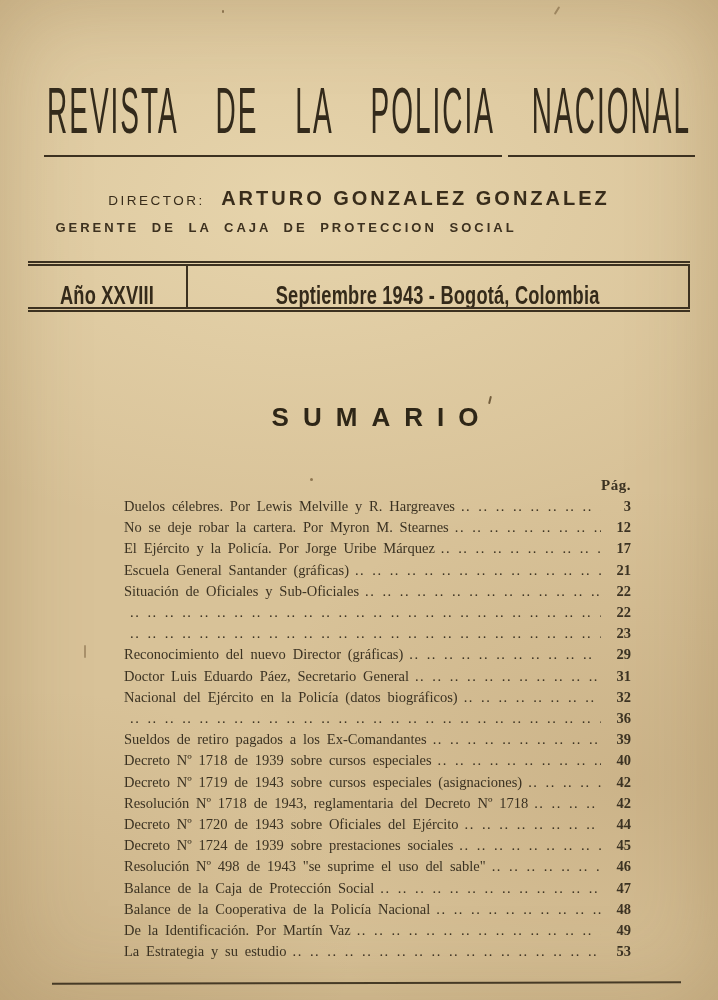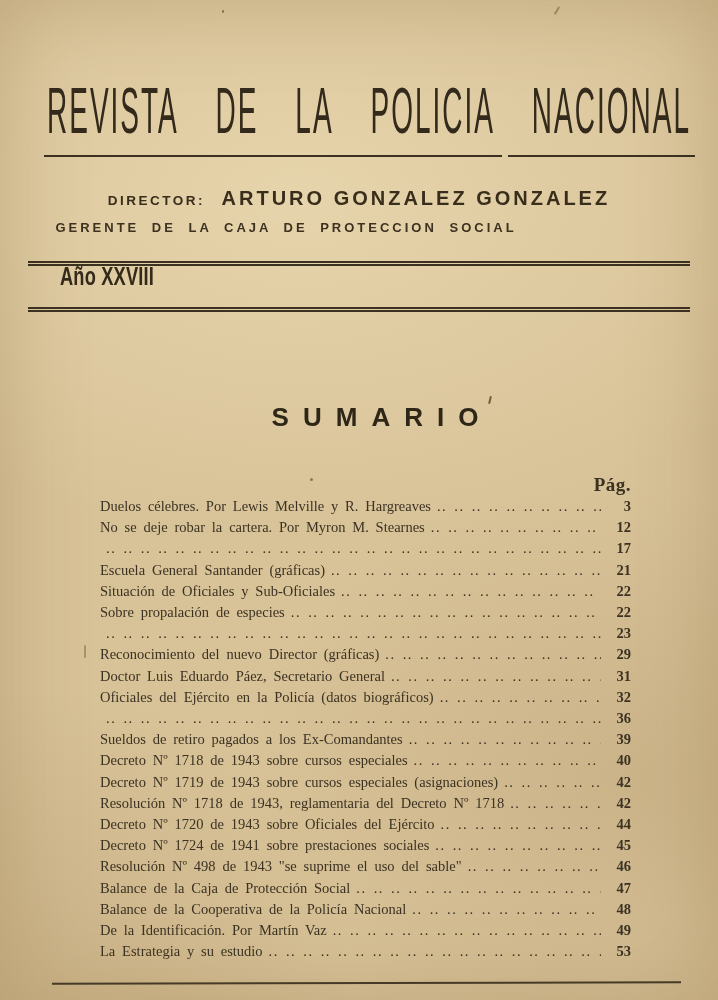--- a/index.html
+++ b/index.html
@@ -25,52 +25,52 @@
     font-size:28px;font-weight:400;letter-spacing:2px;line-height:30px;
     color:#332a1b;
     transform:scaleY(2.3);transform-origin:top left;
     white-space:nowrap;
   }
   .title-rule{
     position:absolute;left:44px;top:155px;width:651px;height:2px;
     background:linear-gradient(to right,#3c3120 0 458px, rgba(0,0,0,0) 458px 464px, #3c3120 464px 100%);
   }
   .director-row{position:absolute;left:0;top:187px;width:718px;text-align:center;white-space:nowrap;color:#392d1b;}
-  .director-label{font-size:13.5px;font-weight:700;letter-spacing:2.5px;}
+  .director-label{font-size:13.5px;font-weight:400;letter-spacing:2.5px;}
   .director-name{font-size:20px;font-weight:700;letter-spacing:3px;margin-left:12px;}
   .gerente-row{position:absolute;left:0;top:220px;width:572px;text-align:center;
     font-size:13px;font-weight:700;letter-spacing:3px;word-spacing:6px;color:#3d311f;}
   
   .issue-bar{
     position:absolute;left:28px;top:261px;width:662px;height:51px;
     box-sizing:border-box;
     border-top:5px double #3c3120;border-bottom:5px double #3c3120;
     display:flex;align-items:stretch;
   }
-  .issue-cell{display:flex;align-items:flex-start;justify-content:center;overflow:hidden;}
+  .issue-cell{display:flex;align-items:flex-end;justify-content:center;overflow:hidden;}
   .cell-year{width:158px;}
   .cell-date{flex:1;border-left:2px solid #3c3120;border-right:2px solid #3c3120;}
   .cell-number{width:140px;}
   .issue-cell > span{
     display:inline-block;white-space:nowrap;
     font-weight:700;font-size:19px;letter-spacing:0.2px;color:#342a1a;
     transform:scale(.96,1.32);
   }
   
   .sumario-heading{
     position:absolute;left:0;top:402px;width:718px;text-align:center;
     font-size:26px;font-weight:700;letter-spacing:14px;text-indent:14px;
     color:#2e2617;
     padding-left:16px;
   }
   
   .toc{position:absolute;left:100px;top:474px;width:531px;
     font-family:"Liberation Serif", serif;font-size:14.5px;color:#3b3222;}
-  .pag-label{text-align:right;line-height:22px;font-size:19px;font-weight:700;letter-spacing:.5px;}
-  .toc-row{display:flex;align-items:baseline;line-height:21.2px;white-space:nowrap;}
+  .pag-label{text-align:right;line-height:22px;font-size:15px;font-weight:700;letter-spacing:.5px;}
+  .toc-row{display:flex;align-items:baseline;line-height:21.2px;white-space:nowrap;margin-left:24px;}
   .toc-title{word-spacing:3.2px;flex:0 0 auto;}
   .toc-leader{flex:1 1 auto;overflow:hidden;padding:0 5px 0 6px;letter-spacing:1.5px;word-spacing:2px;}
   .toc-page{flex:0 0 30px;text-align:right;font-weight:700;}
   
   .bottom-rule{position:absolute;left:52px;top:982px;width:629px;height:2px;background:#463a26;transform:rotate(-.12deg);}
   .speck{position:absolute;background:rgba(80,55,22,.55);border-radius:1px;}
   .speck.s1{left:222px;top:10px;width:2px;height:3px;}
   .speck.s2{left:489px;top:396px;width:2px;height:8px;transform:rotate(14deg);background:rgba(70,48,20,.7);}
   .speck.s3{left:310px;top:478px;width:3px;height:3px;border-radius:50%;}
   .speck.s4{left:84px;top:645px;width:2px;height:13px;background:rgba(80,55,22,.35);}
@@ -93,106 +93,109 @@
   <div class="director-row">
     <span class="director-label">DIRECTOR:</span>
     <span class="director-name">ARTURO GONZALEZ GONZALEZ</span>
   </div>
   <div class="gerente-row">GERENTE DE LA CAJA DE PROTECCION SOCIAL</div>
 
   <div class="issue-bar">
     <div class="issue-cell cell-year">
       <span>Año XXVIII</span>
     </div>
+    <div class="issue-cell cell-date">
+      <span>Septiembre 1943 - Bogotá, Colombia</span>
+    </div>
   </div>
 
   <div class="sumario-heading">SUMARIO</div>
 
   <div class="toc">
     <div class="pag-label">Pág.</div>
     <div>
         <div class="toc-row">
           <span class="toc-title">Duelos célebres. Por Lewis Melville y R. Hargreaves</span>
           <span class="toc-leader"> .. .. .. .. .. .. .. .. .. .. .. .. .. .. .. .. .. .. .. .. .. .. .. .. .. .. .. .. .. .. .. .. .. .. .. .. .. .. .. .. .. .. .. .. ..</span>
           <span class="toc-page">3</span>
         </div>
         <div class="toc-row">
           <span class="toc-title">No se deje robar la cartera. Por Myron M. Stearnes</span>
           <span class="toc-leader"> .. .. .. .. .. .. .. .. .. .. .. .. .. .. .. .. .. .. .. .. .. .. .. .. .. .. .. .. .. .. .. .. .. .. .. .. .. .. .. .. .. .. .. .. ..</span>
           <span class="toc-page">12</span>
         </div>
         <div class="toc-row">
+          <span class="toc-title">El Ejército y la Policía. Por Jorge Uribe Márquez</span>
           <span class="toc-leader"> .. .. .. .. .. .. .. .. .. .. .. .. .. .. .. .. .. .. .. .. .. .. .. .. .. .. .. .. .. .. .. .. .. .. .. .. .. .. .. .. .. .. .. .. ..</span>
           <span class="toc-page">17</span>
         </div>
         <div class="toc-row">
           <span class="toc-title">Escuela General Santander (gráficas)</span>
           <span class="toc-leader"> .. .. .. .. .. .. .. .. .. .. .. .. .. .. .. .. .. .. .. .. .. .. .. .. .. .. .. .. .. .. .. .. .. .. .. .. .. .. .. .. .. .. .. .. ..</span>
           <span class="toc-page">21</span>
         </div>
         <div class="toc-row">
           <span class="toc-title">Situación de Oficiales y Sub-Oficiales</span>
           <span class="toc-leader"> .. .. .. .. .. .. .. .. .. .. .. .. .. .. .. .. .. .. .. .. .. .. .. .. .. .. .. .. .. .. .. .. .. .. .. .. .. .. .. .. .. .. .. .. ..</span>
           <span class="toc-page">22</span>
         </div>
         <div class="toc-row">
-          <span class="toc-title">Sobre propalación de especies</span>
           <span class="toc-leader"> .. .. .. .. .. .. .. .. .. .. .. .. .. .. .. .. .. .. .. .. .. .. .. .. .. .. .. .. .. .. .. .. .. .. .. .. .. .. .. .. .. .. .. .. ..</span>
           <span class="toc-page">22</span>
         </div>
         <div class="toc-row">
           <span class="toc-leader"> .. .. .. .. .. .. .. .. .. .. .. .. .. .. .. .. .. .. .. .. .. .. .. .. .. .. .. .. .. .. .. .. .. .. .. .. .. .. .. .. .. .. .. .. ..</span>
           <span class="toc-page">23</span>
         </div>
         <div class="toc-row">
           <span class="toc-title">Reconocimiento del nuevo Director (gráficas)</span>
           <span class="toc-leader"> .. .. .. .. .. .. .. .. .. .. .. .. .. .. .. .. .. .. .. .. .. .. .. .. .. .. .. .. .. .. .. .. .. .. .. .. .. .. .. .. .. .. .. .. ..</span>
           <span class="toc-page">29</span>
         </div>
         <div class="toc-row">
           <span class="toc-title">Doctor Luis Eduardo Páez, Secretario General</span>
           <span class="toc-leader"> .. .. .. .. .. .. .. .. .. .. .. .. .. .. .. .. .. .. .. .. .. .. .. .. .. .. .. .. .. .. .. .. .. .. .. .. .. .. .. .. .. .. .. .. ..</span>
           <span class="toc-page">31</span>
         </div>
         <div class="toc-row">
-          <span class="toc-title">Oficiales del Ejército en la Policía (datos biográficos)</span>
+          <span class="toc-title">Nacional del Ejército en la Policía (datos biográficos)</span>
           <span class="toc-leader"> .. .. .. .. .. .. .. .. .. .. .. .. .. .. .. .. .. .. .. .. .. .. .. .. .. .. .. .. .. .. .. .. .. .. .. .. .. .. .. .. .. .. .. .. ..</span>
           <span class="toc-page">32</span>
         </div>
         <div class="toc-row">
           <span class="toc-leader"> .. .. .. .. .. .. .. .. .. .. .. .. .. .. .. .. .. .. .. .. .. .. .. .. .. .. .. .. .. .. .. .. .. .. .. .. .. .. .. .. .. .. .. .. ..</span>
           <span class="toc-page">36</span>
         </div>
         <div class="toc-row">
           <span class="toc-title">Sueldos de retiro pagados a los Ex-Comandantes</span>
           <span class="toc-leader"> .. .. .. .. .. .. .. .. .. .. .. .. .. .. .. .. .. .. .. .. .. .. .. .. .. .. .. .. .. .. .. .. .. .. .. .. .. .. .. .. .. .. .. .. ..</span>
           <span class="toc-page">39</span>
         </div>
         <div class="toc-row">
-          <span class="toc-title">Decreto Nº 1718 de 1943 sobre cursos especiales</span>
+          <span class="toc-title">Decreto Nº 1718 de 1939 sobre cursos especiales</span>
           <span class="toc-leader"> .. .. .. .. .. .. .. .. .. .. .. .. .. .. .. .. .. .. .. .. .. .. .. .. .. .. .. .. .. .. .. .. .. .. .. .. .. .. .. .. .. .. .. .. ..</span>
           <span class="toc-page">40</span>
         </div>
         <div class="toc-row">
           <span class="toc-title">Decreto Nº 1719 de 1943 sobre cursos especiales (asignaciones)</span>
           <span class="toc-leader"> .. .. .. .. .. .. .. .. .. .. .. .. .. .. .. .. .. .. .. .. .. .. .. .. .. .. .. .. .. .. .. .. .. .. .. .. .. .. .. .. .. .. .. .. ..</span>
           <span class="toc-page">42</span>
         </div>
         <div class="toc-row">
           <span class="toc-title">Resolución Nº 1718 de 1943, reglamentaria del Decreto Nº 1718</span>
           <span class="toc-leader"> .. .. .. .. .. .. .. .. .. .. .. .. .. .. .. .. .. .. .. .. .. .. .. .. .. .. .. .. .. .. .. .. .. .. .. .. .. .. .. .. .. .. .. .. ..</span>
           <span class="toc-page">42</span>
         </div>
         <div class="toc-row">
           <span class="toc-title">Decreto Nº 1720 de 1943 sobre Oficiales del Ejército</span>
           <span class="toc-leader"> .. .. .. .. .. .. .. .. .. .. .. .. .. .. .. .. .. .. .. .. .. .. .. .. .. .. .. .. .. .. .. .. .. .. .. .. .. .. .. .. .. .. .. .. ..</span>
           <span class="toc-page">44</span>
         </div>
         <div class="toc-row">
-          <span class="toc-title">Decreto Nº 1724 de 1941 sobre prestaciones sociales</span>
+          <span class="toc-title">Decreto Nº 1724 de 1939 sobre prestaciones sociales</span>
           <span class="toc-leader"> .. .. .. .. .. .. .. .. .. .. .. .. .. .. .. .. .. .. .. .. .. .. .. .. .. .. .. .. .. .. .. .. .. .. .. .. .. .. .. .. .. .. .. .. ..</span>
           <span class="toc-page">45</span>
         </div>
         <div class="toc-row">
           <span class="toc-title">Resolución Nº 498 de 1943 "se suprime el uso del sable"</span>
           <span class="toc-leader"> .. .. .. .. .. .. .. .. .. .. .. .. .. .. .. .. .. .. .. .. .. .. .. .. .. .. .. .. .. .. .. .. .. .. .. .. .. .. .. .. .. .. .. .. ..</span>
           <span class="toc-page">46</span>
         </div>
         <div class="toc-row">
           <span class="toc-title">Balance de la Caja de Protección Social</span>

